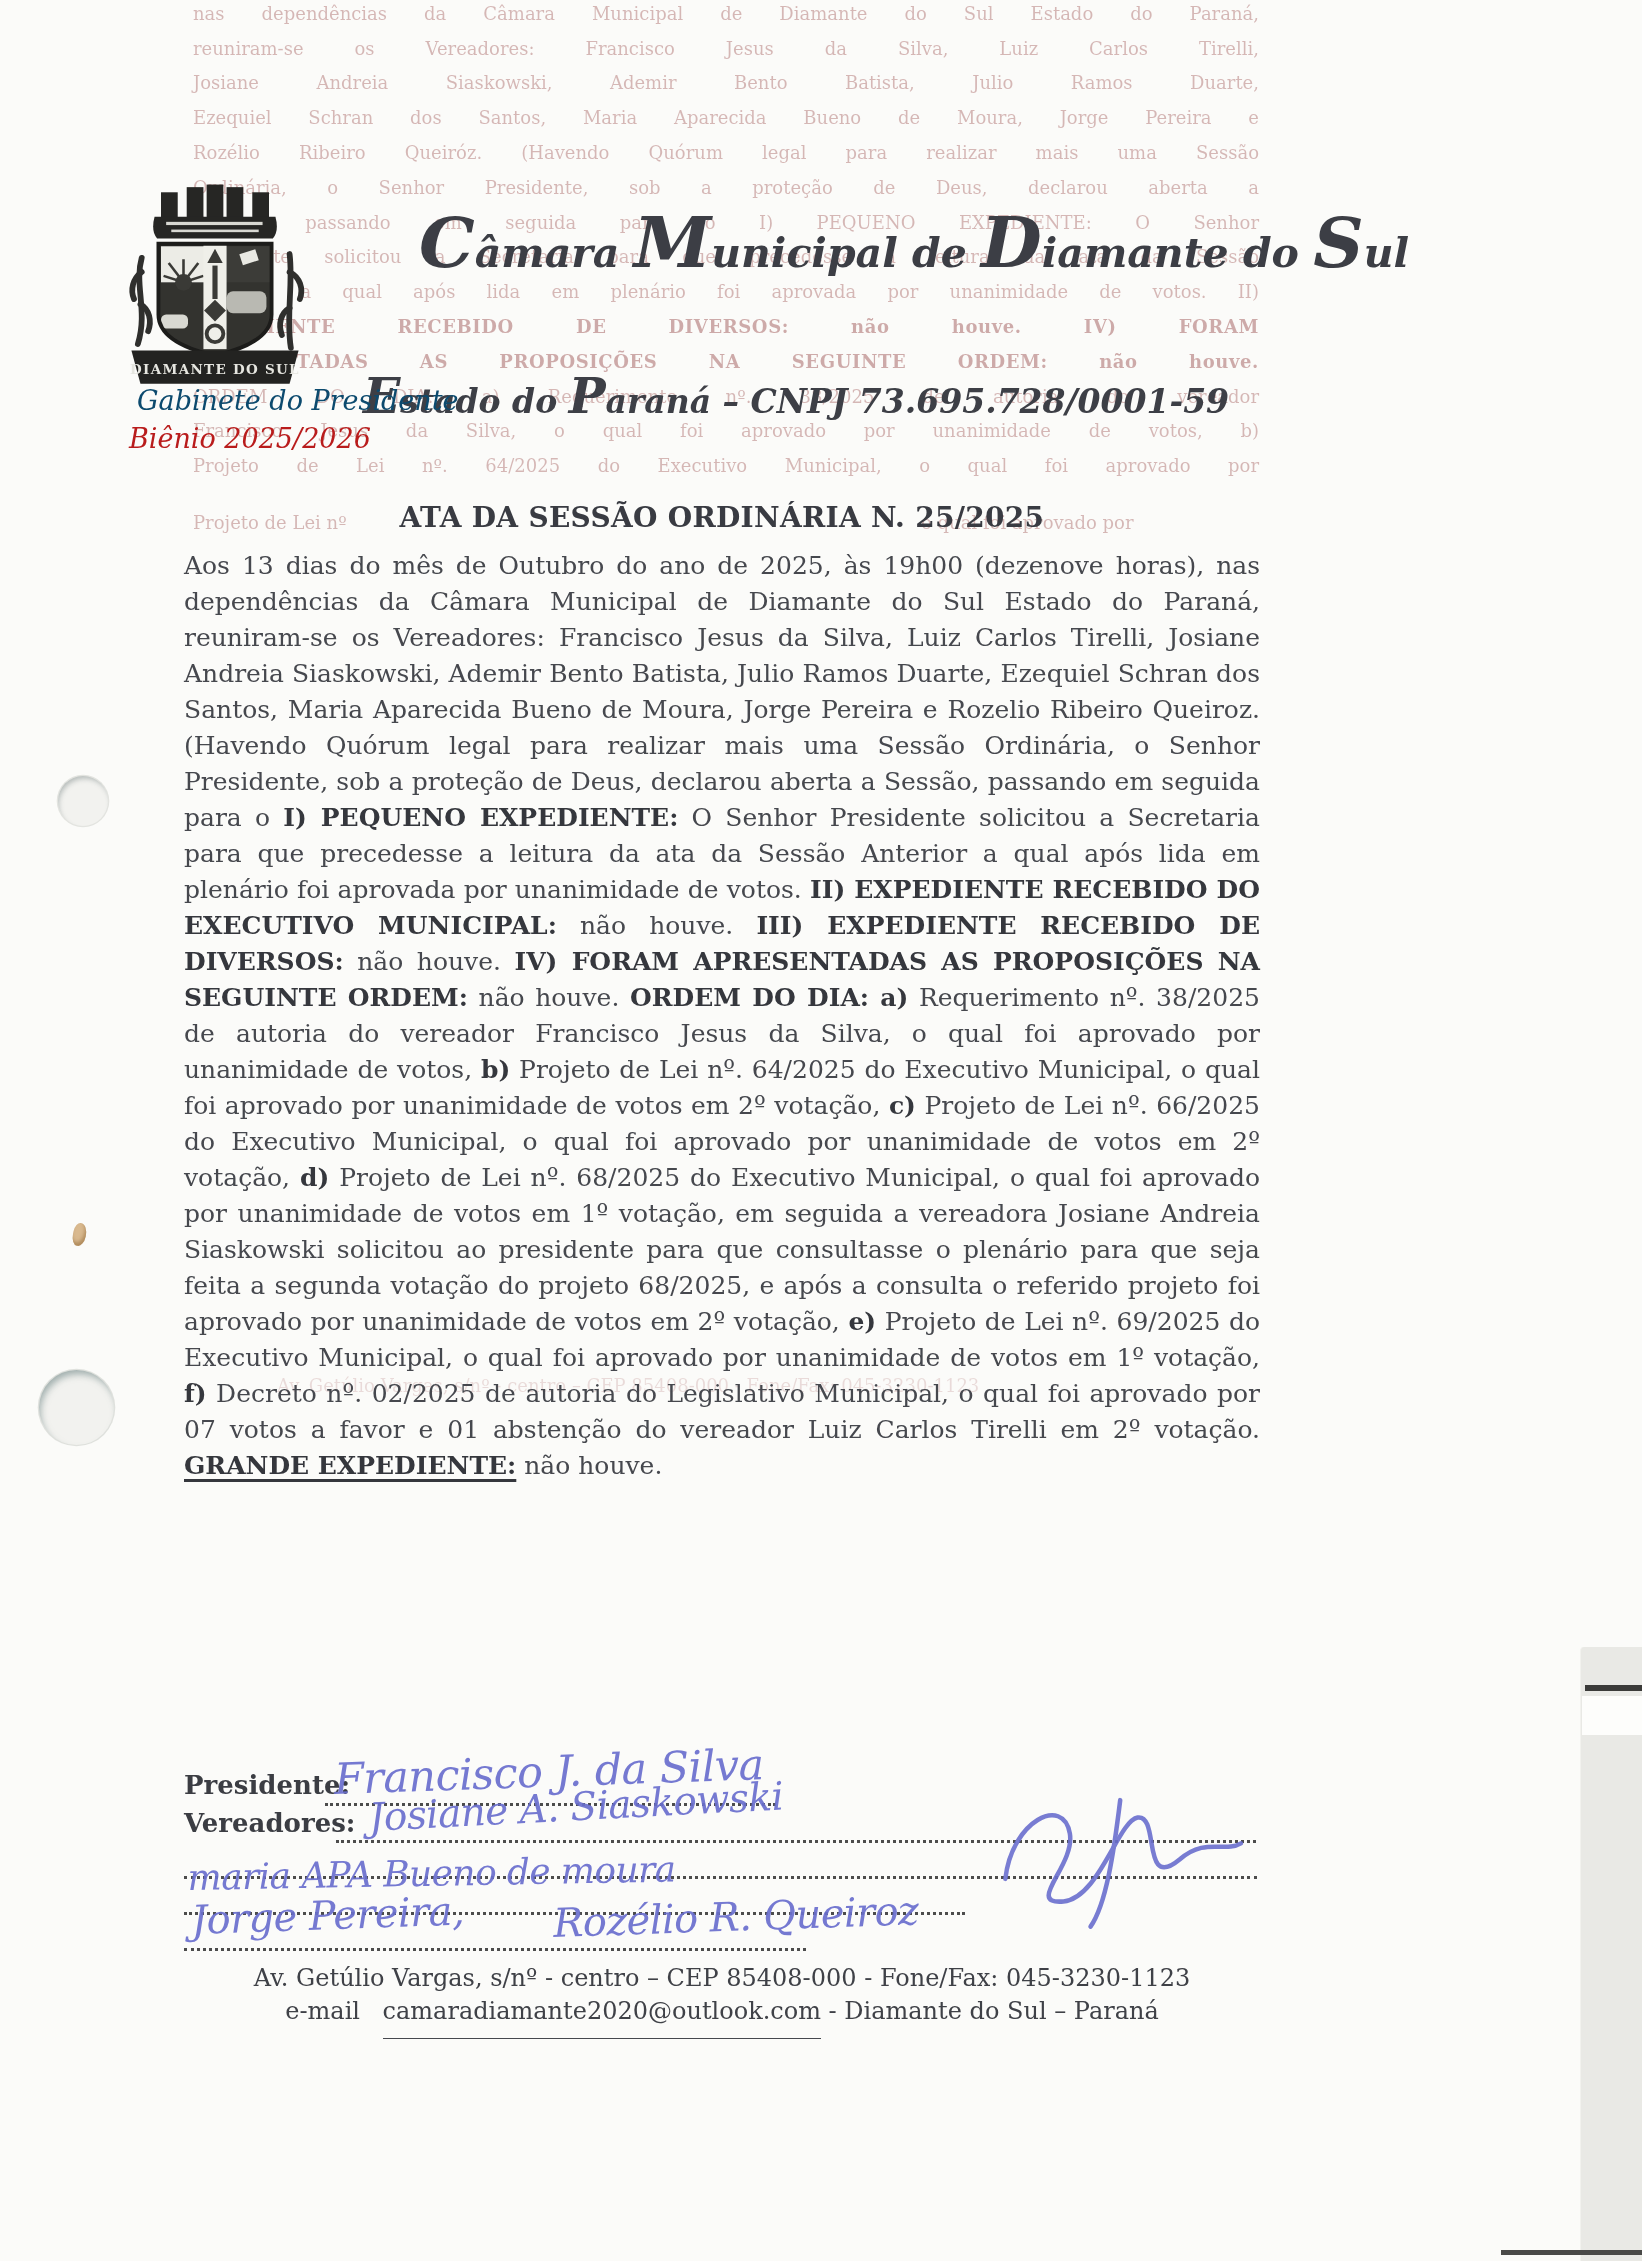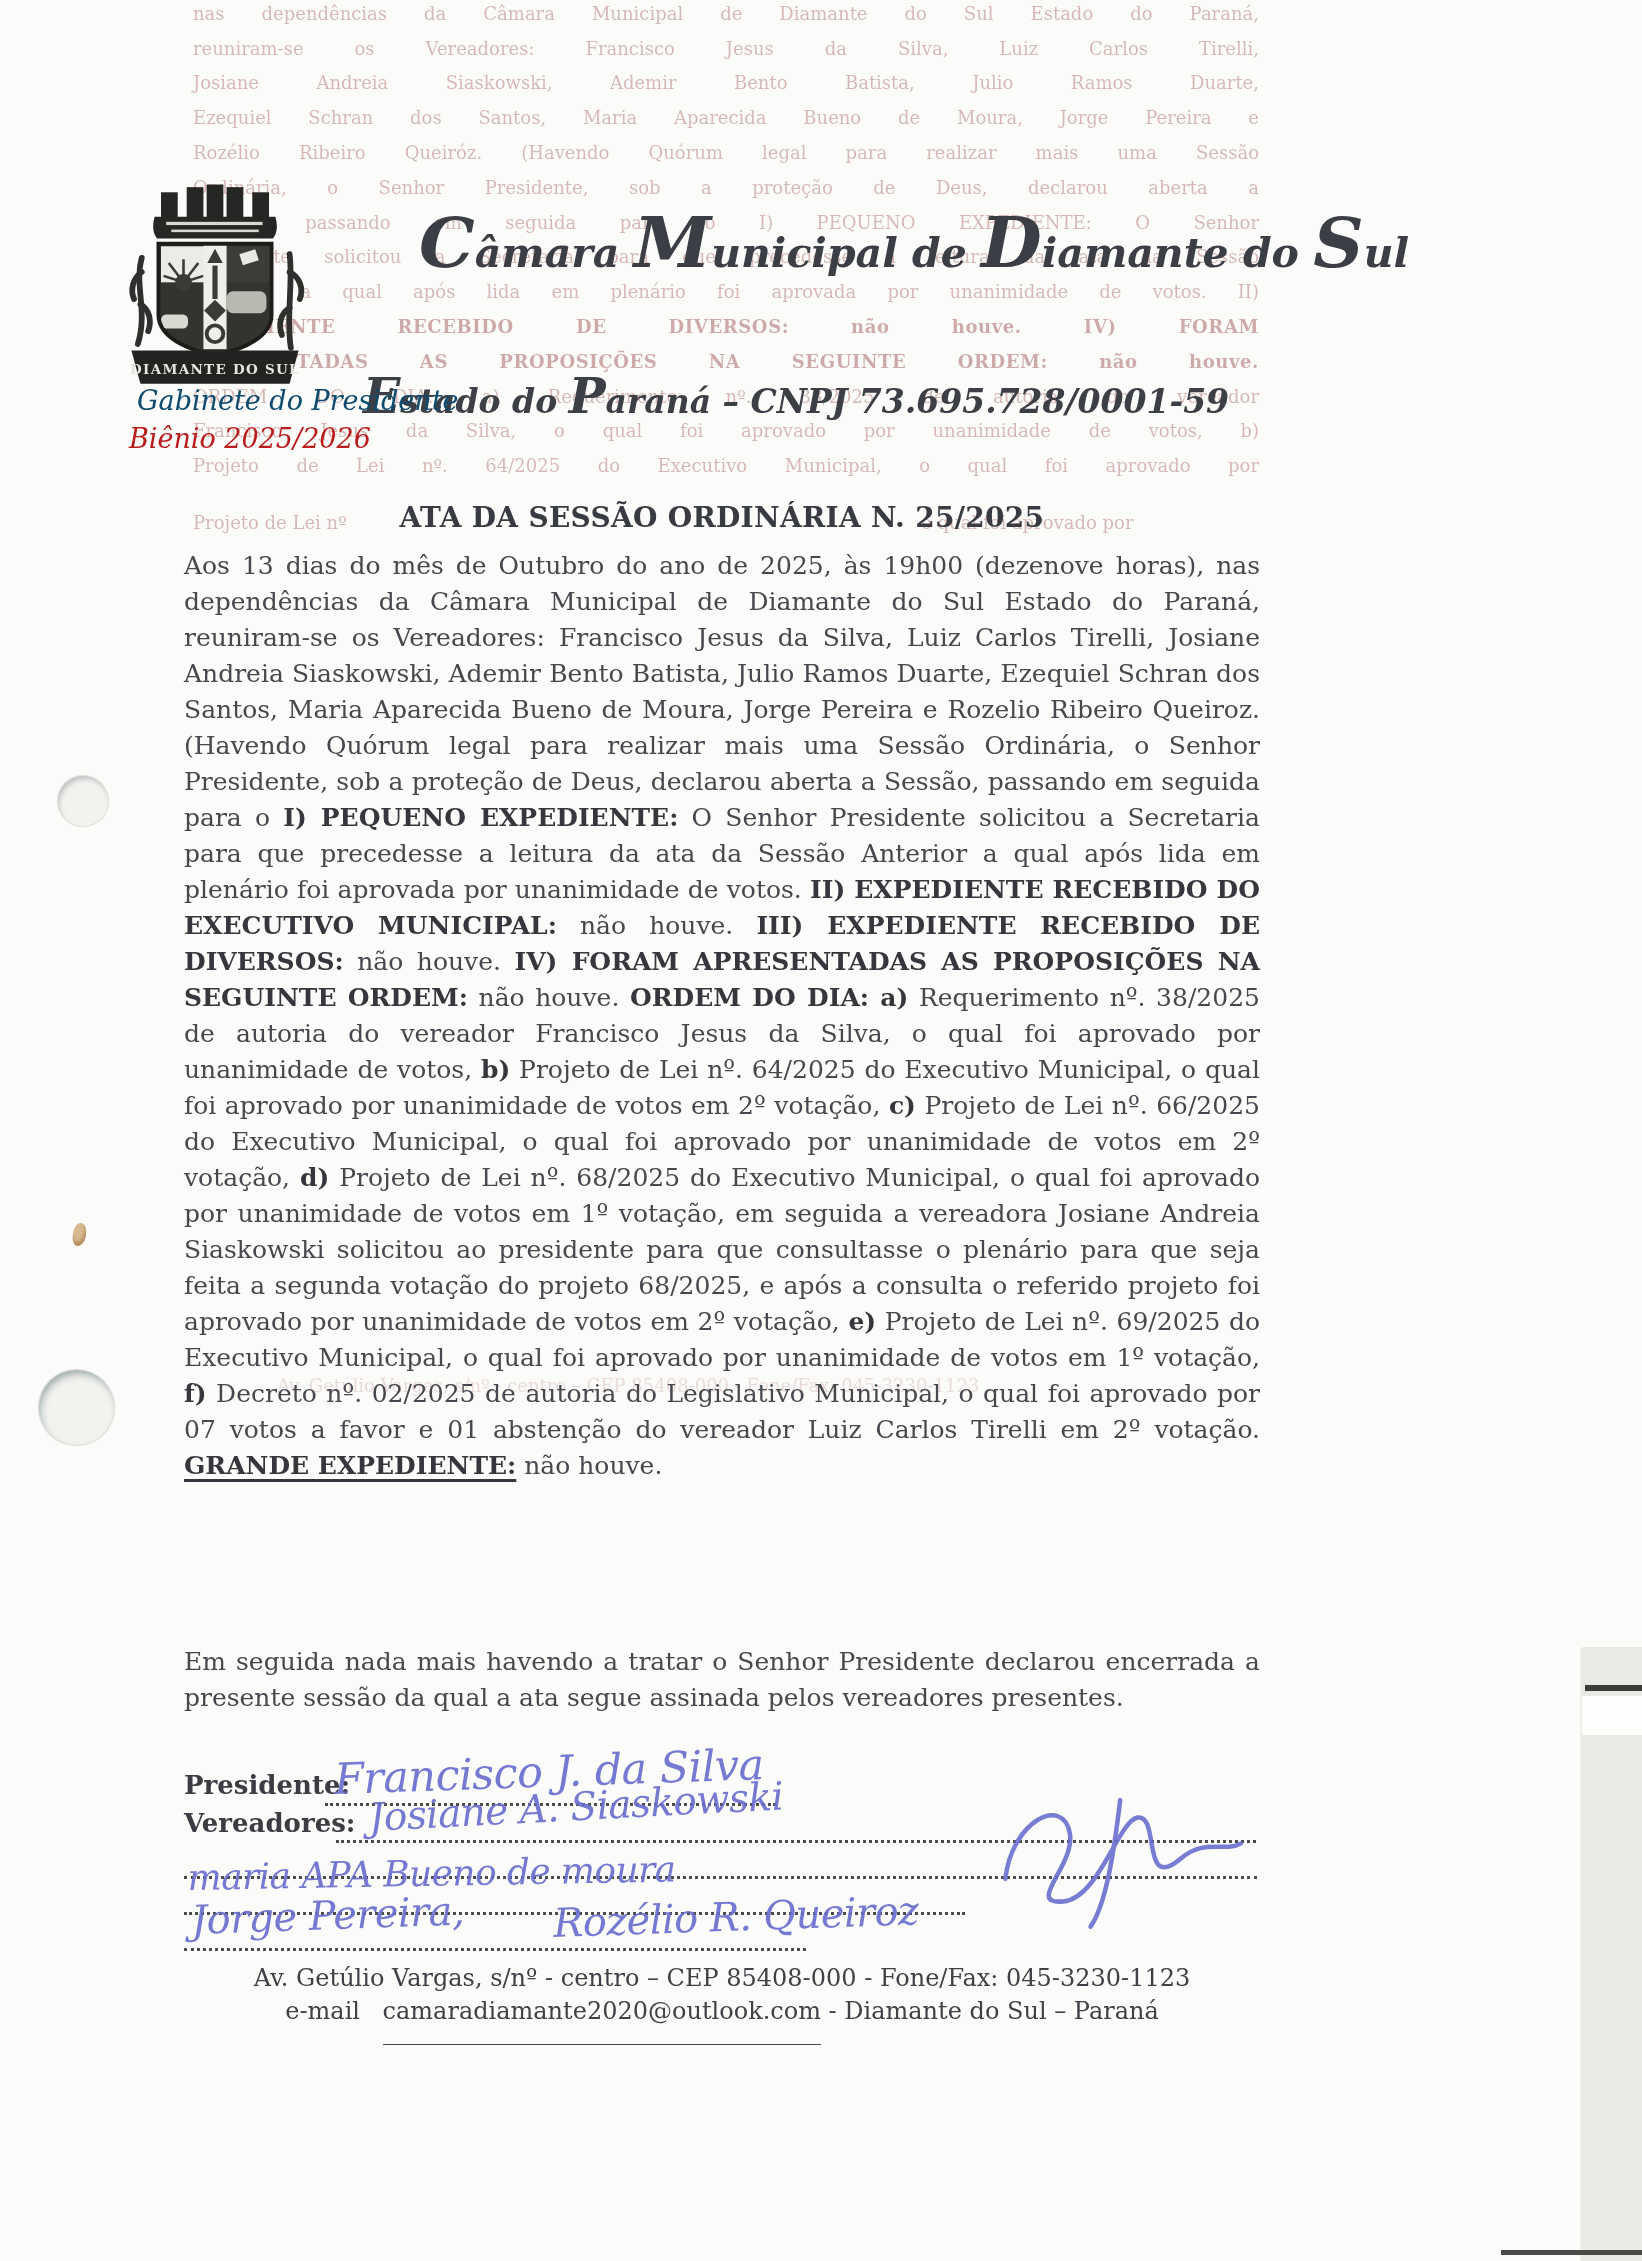--- a/index.html
+++ b/index.html
@@ -61,21 +61,21 @@
   .lv{left:184px;top:1808px;}
   .dots{position:absolute;height:0;border-bottom:3.9px dotted #4c4c4c;}
   .sig{position:absolute;font-style:italic;color:#6a6fce;opacity:.92;
     white-space:nowrap;letter-spacing:-0.6px;transform-origin:left bottom;}
   .flourish{position:absolute;left:986px;top:1782px;width:271px;height:155px;}
   
   .footer-line{position:absolute;left:184px;width:1076px;text-align:center;
     font-size:24px;color:#3f4147;}
   .f1{top:1964px;}
   .f2{top:1997px;}
-  .email{border-bottom:1.9px solid #46484e;padding-bottom:19px;margin-left:15px;}
+  .email{border-bottom:1.9px solid #46484e;padding-bottom:13px;margin-left:15px;}
 </style>
 </head>
 <body>
 
 <div class="page">
 
   <div>
       <div class="gl" style="top: 3.9px;">nas dependências da Câmara Municipal de Diamante do Sul Estado do Paraná,</div>
       <div class="gl" style="top: 39px;">reuniram-se os Vereadores: Francisco Jesus da Silva, Luiz Carlos Tirelli,</div>
       <div class="gl" style="top: 73px;">Josiane Andreia Siaskowski, Ademir Bento Batista, Julio Ramos Duarte,</div>
@@ -162,21 +162,20 @@
 
   <div class="org"><span class="cap">C</span><span class="lc">âmara </span><span class="cap">M</span><span class="lc">unicipal de </span><span class="cap">D</span><span class="lc">iamante do </span><span class="cap">S</span><span class="lc">ul</span></div>
   <div class="org-sub"><span class="cap">E</span><span class="lc">stado do </span><span class="cap">P</span><span class="lc">araná – CNPJ 73.695.728/0001-59</span></div>
   <div class="office">Gabinete do Presidente</div>
   <div class="term">Biênio 2025/2026</div>
 
   <h1 class="doc-title">ATA DA SESSÃO ORDINÁRIA N. 25/2025</h1>
   <div class="body-text"><span>Aos 13 dias do mês de Outubro do ano de 2025, às 19h00 (dezenove horas), nas dependências da Câmara Municipal de Diamante do Sul Estado do Paraná, reuniram-se os Vereadores: Francisco Jesus da Silva, Luiz Carlos Tirelli, Josiane Andreia Siaskowski, Ademir Bento Batista, Julio Ramos Duarte, Ezequiel Schran dos Santos, Maria Aparecida Bueno de Moura, Jorge Pereira e Rozelio Ribeiro Queiroz. (Havendo Quórum legal para realizar mais uma Sessão Ordinária, o Senhor Presidente, sob a proteção de Deus, declarou aberta a Sessão, passando em seguida para o </span><b>I) PEQUENO EXPEDIENTE:</b><span> O Senhor Presidente solicitou a Secretaria para que precedesse a leitura da ata da Sessão Anterior a qual após lida em plenário foi aprovada por unanimidade de votos. </span><b>II) EXPEDIENTE RECEBIDO DO EXECUTIVO MUNICIPAL:</b><span> não houve. </span><b>III) EXPEDIENTE RECEBIDO DE DIVERSOS:</b><span> não houve. </span><b>IV) FORAM APRESENTADAS AS PROPOSIÇÕES NA SEGUINTE ORDEM:</b><span> não houve. </span><b>ORDEM DO DIA: a)</b><span> Requerimento nº. 38/2025 de autoria do vereador Francisco Jesus da Silva, o qual foi aprovado por unanimidade de votos, </span><b>b)</b><span> Projeto de Lei nº. 64/2025 do Executivo Municipal, o qual foi aprovado por unanimidade de votos em 2º votação, </span><b>c)</b><span> Projeto de Lei nº. 66/2025 do Executivo Municipal, o qual foi aprovado por unanimidade de votos em 2º votação, </span><b>d)</b><span> Projeto de Lei nº. 68/2025 do Executivo Municipal, o qual foi aprovado por unanimidade de votos em 1º votação, em seguida a vereadora Josiane Andreia Siaskowski solicitou ao presidente para que consultasse o plenário para que seja feita a segunda votação do projeto 68/2025, e após a consulta o referido projeto foi aprovado por unanimidade de votos em 2º votação, </span><b>e)</b><span> Projeto de Lei nº. 69/2025 do Executivo Municipal, o qual foi aprovado por unanimidade de votos em 1º votação, </span><b>f)</b><span> Decreto nº. 02/2025 de autoria do Legislativo Municipal, o qual foi aprovado por 07 votos a favor e 01 abstenção do vereador Luiz Carlos Tirelli em 2º votação. </span><b class="uline">GRANDE EXPEDIENTE:</b><span> não houve.</span></div>
 
 
-  <div class="closing">Em seguida nada mais havendo a tratar o Senhor Presidente declarou encerrada a presente sessão da qual a ata segue assinada pelos vereadores presentes.</div>
 
   <div class="sig-label lp">Presidente:</div>
   <div class="sig-label lv">Vereadores:</div>
   <div>
       <div class="dots" style="left: 325px; top: 1803px; width: 451px;"></div>
       <div class="dots" style="left: 336px; top: 1840px; width: 920px;"></div>
       <div class="dots" style="left: 184px; top: 1876px; width: 1073px;"></div>
       <div class="dots" style="left: 184px; top: 1912px; width: 781px;"></div>
       <div class="dots" style="left: 184px; top: 1948px; width: 622px;"></div>
     </div>

